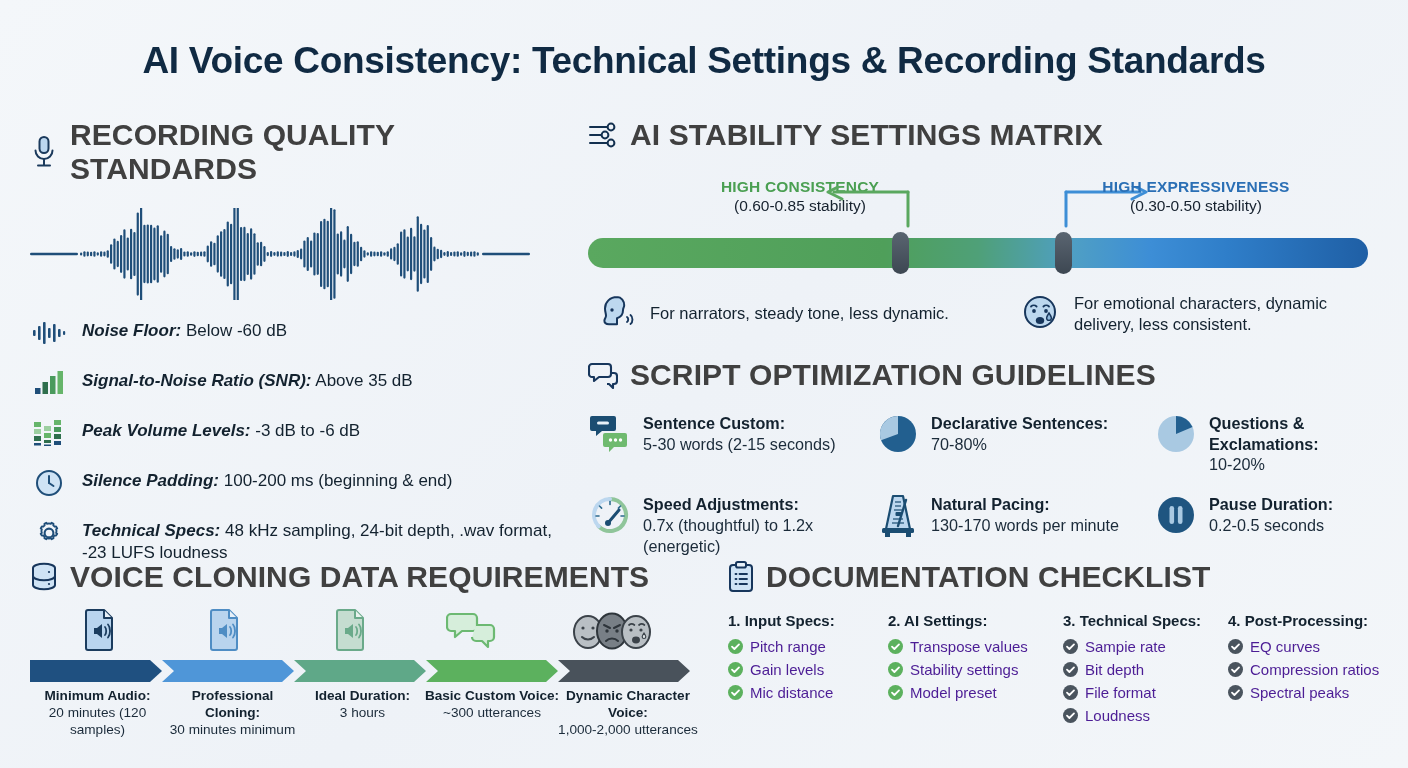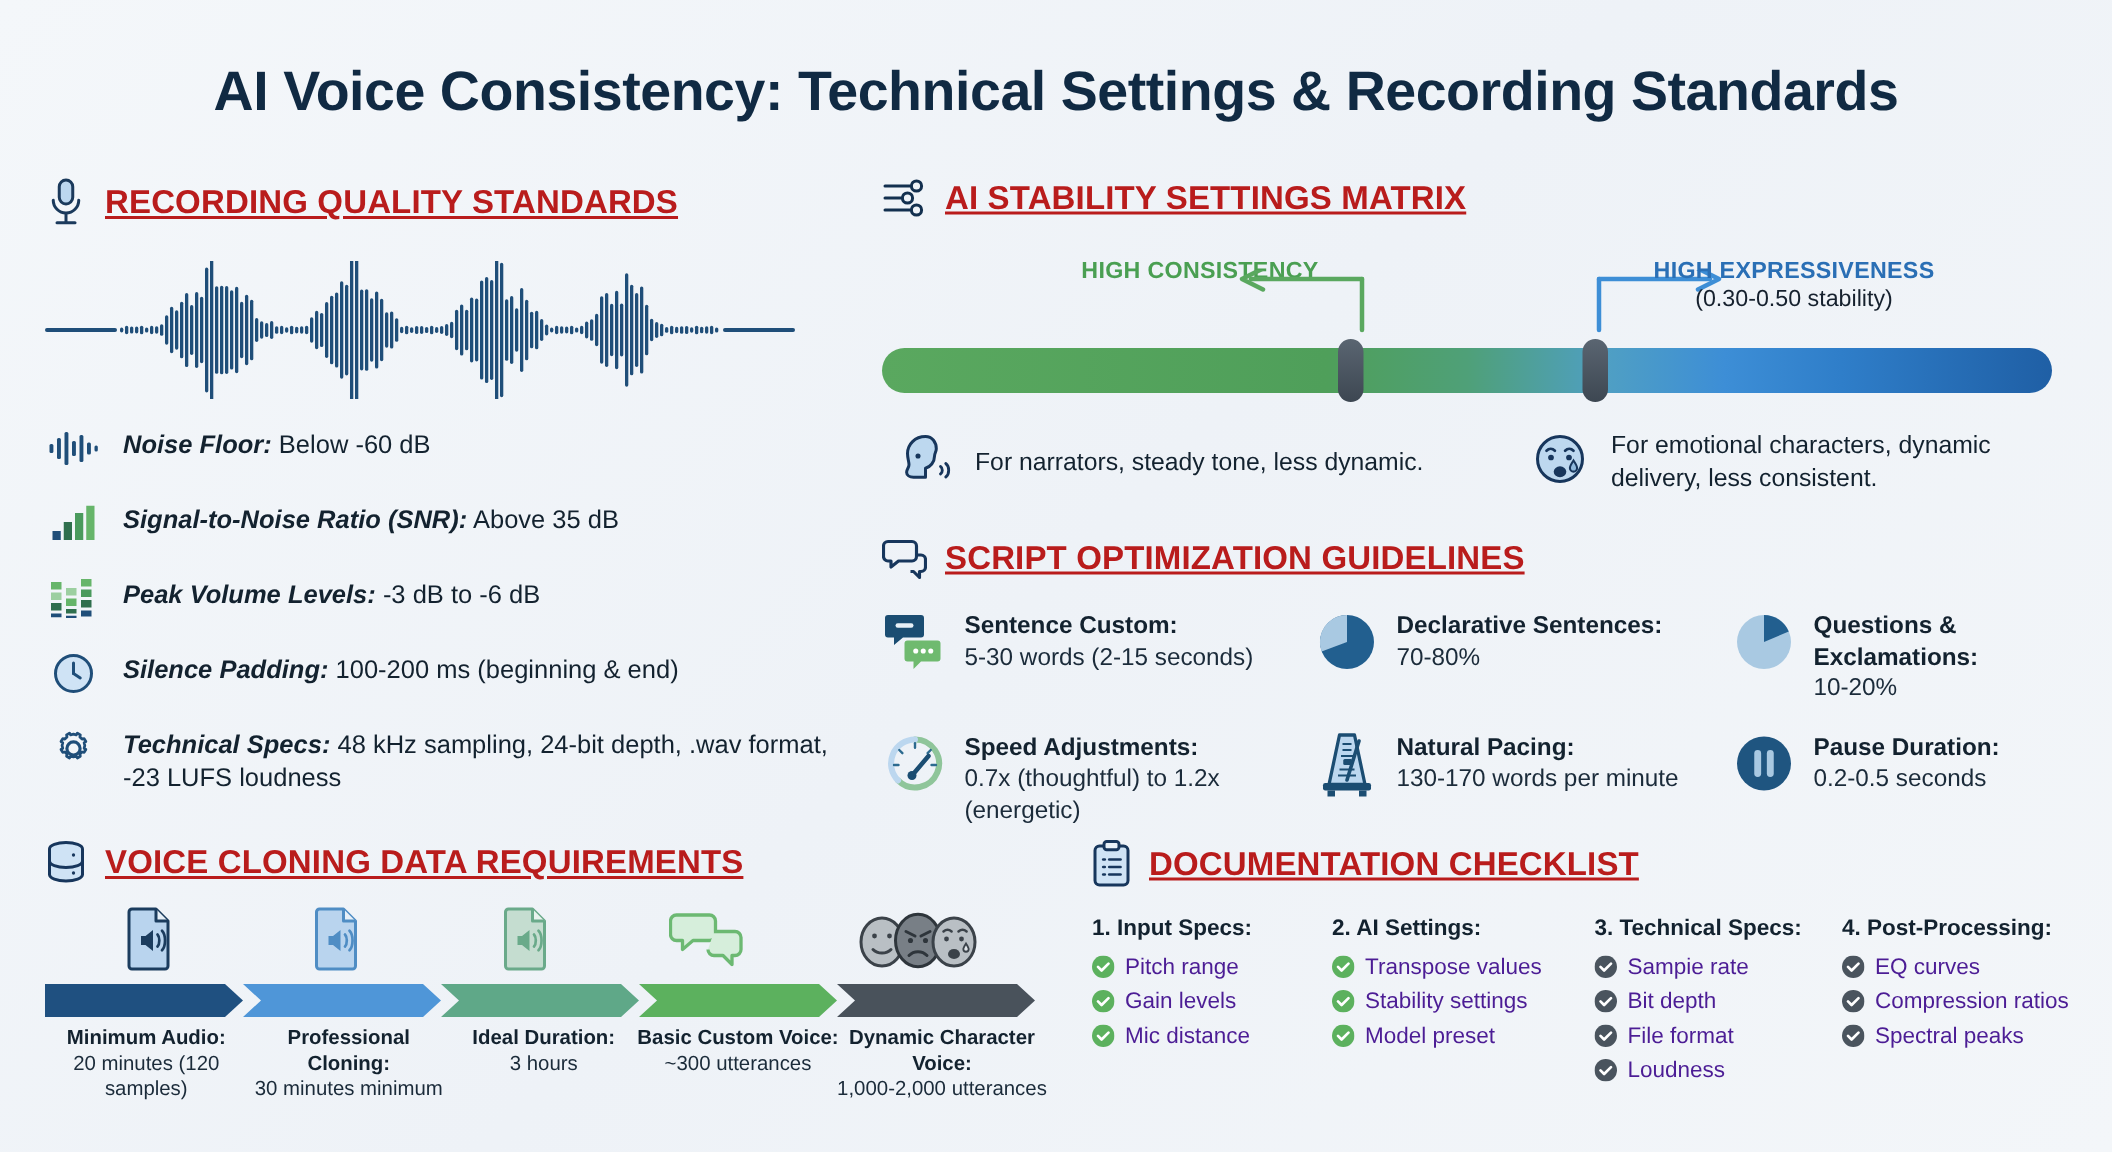--- a/index.html
+++ b/index.html
@@ -18,22 +18,22 @@
   .title {
     position:absolute; top:40px; left:0; width:1408px;
     text-align:center;
     font-size:37px; font-weight:bold; letter-spacing:-0.3px;
     color:#102a43;
   }
 
   
   .sec-head { display:flex; align-items:center; gap:12px; }
   .sec-head .sh-title {
-    font-size:22px; font-weight:bold; letter-spacing:0.1px;
-    color:#b91c1c; text-transform:uppercase;text-decoration:underline;
+    font-size:30px; font-weight:bold; letter-spacing:0.1px;
+    color:#404040; text-transform:uppercase;
   }
   .sec-icon { flex:0 0 auto; display:flex; align-items:center; justify-content:center; }
 
   
   #recording-section { position:absolute; left:30px; top:118px; width:540px; }
   #waveform { margin-top:22px; height:92px; }
 
   .rq-list { margin-top:18px; }
   .rq-item { display:flex; align-items:flex-start; gap:14px; margin-bottom:20px; }
   .rq-ico { flex:0 0 38px; height:30px; display:flex; align-items:center; justify-content:center; }
@@ -352,20 +352,21 @@
           <circle cx="17" cy="14" r="3.4" fill="#eef3f8" stroke="#13304f" stroke-width="2"></circle>
           <circle cx="23" cy="22" r="3.4" fill="#eef3f8" stroke="#13304f" stroke-width="2"></circle>
         </svg>
       </span>
       <span class="sh-title">AI STABILITY SETTINGS MATRIX</span>
     </div>
 
     <div class="slider-labels">
       <div class="slab left" style="left:62px; top:0;">
         <div class="l1">HIGH CONSISTENCY</div>
+        <div class="l2">(0.60-0.85 stability)</div>
       </div>
       <svg class="arrow-svg" style="left:224px; top:8px;" width="100" height="56" viewBox="0 0 100 56">
         <path d="M96 6 V40" fill="none" stroke="#5aa85f" stroke-width="3" stroke-linecap="round"></path>
         <path d="M96 6 H22" fill="none" stroke="#5aa85f" stroke-width="3" stroke-linecap="round"></path>
         <path d="M30 -1 L16 6 L30 13" fill="none" stroke="#5aa85f" stroke-width="3" stroke-linecap="round" stroke-linejoin="round"></path>
       </svg>
       <svg class="arrow-svg" style="left:474px; top:8px;" width="100" height="56" viewBox="0 0 100 56">
         <path d="M4 6 V40" fill="none" stroke="#3d8ed6" stroke-width="3" stroke-linecap="round"></path>
         <path d="M4 6 H78" fill="none" stroke="#3d8ed6" stroke-width="3" stroke-linecap="round"></path>
         <path d="M70 -1 L84 6 L70 13" fill="none" stroke="#3d8ed6" stroke-width="3" stroke-linecap="round" stroke-linejoin="round"></path>

